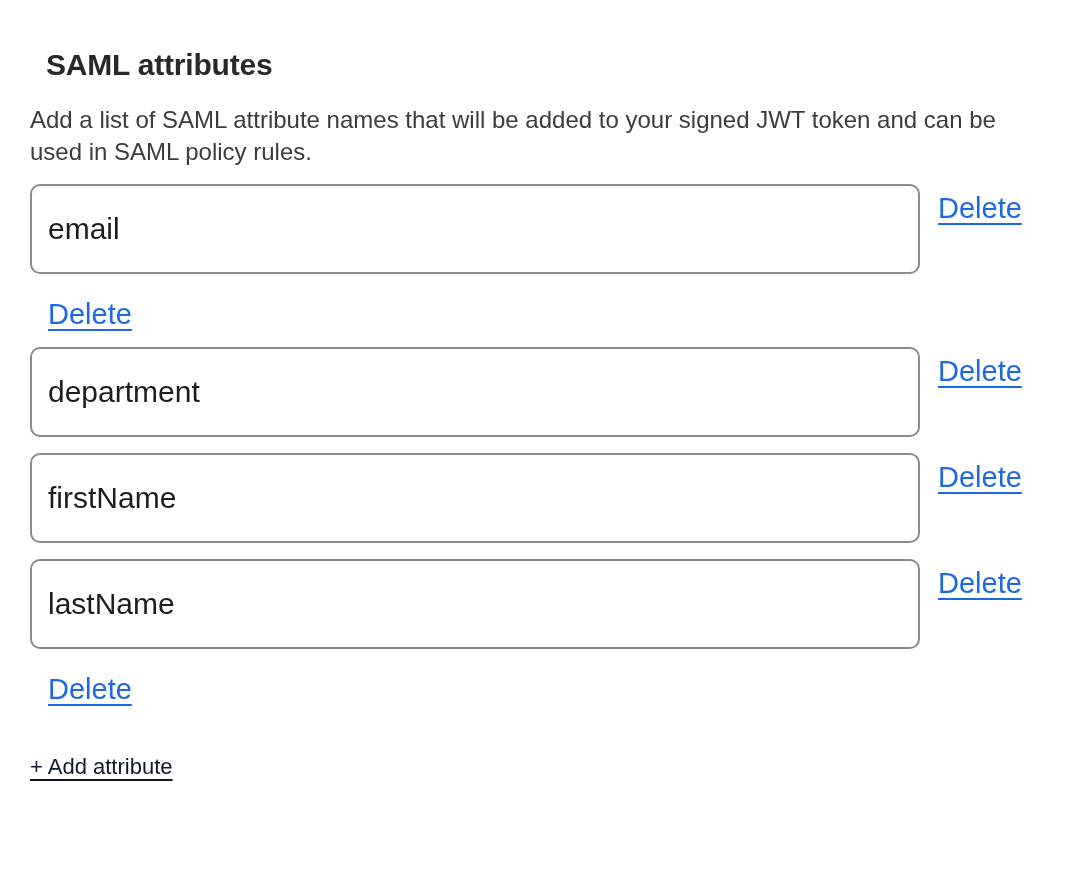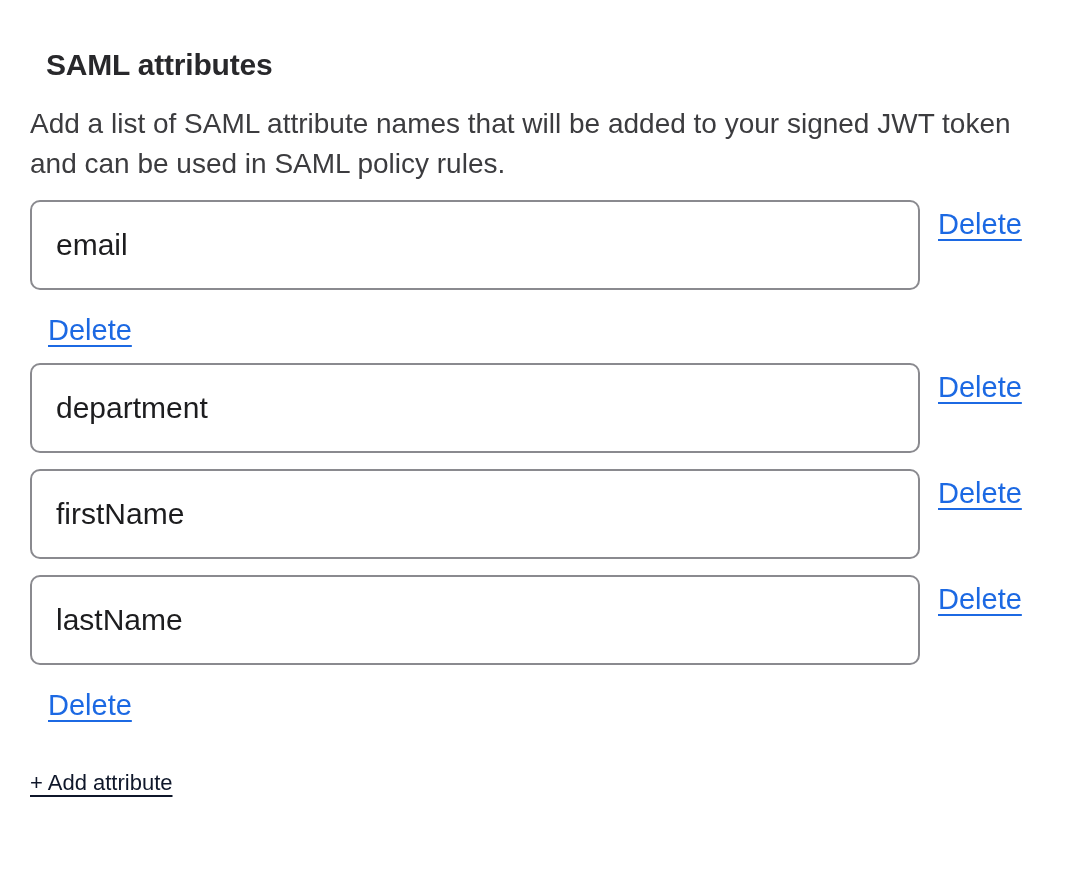--- a/index.html
+++ b/index.html
@@ -20,37 +20,37 @@
     margin: 16px;
     font-size: 30px;
     line-height: 38px;
     font-weight: 700;
     color: #28282b;
     letter-spacing: -0.2px;
   }
   .section-desc {
     margin: 20px 0 16px 0;
     max-width: 1000px;
-    font-size: 28px;
-    line-height: 40px;
+    font-size: 24px;
+    line-height: 32px;
     color: #3c3c3f;
   }
   .attr-row {
     display: flex;
     align-items: flex-start;
     margin-bottom: 16px;
   }
   .attr-input {
     box-sizing: border-box;
     width: 890px;
     height: 90px;
     border: 2px solid #8a8a8f;
     border-radius: 10px;
     background: #ffffff;
-    padding: 0 24px;
+    padding: 0 16px;
     font-family: "Liberation Sans", sans-serif;
     font-size: 30px;
     color: #1d1d1f;
     outline: none;
   }
   .delete-link {
     display: inline-block;
     margin: 8px 0 0 18px;
     font-size: 29px;
     line-height: 33px;

